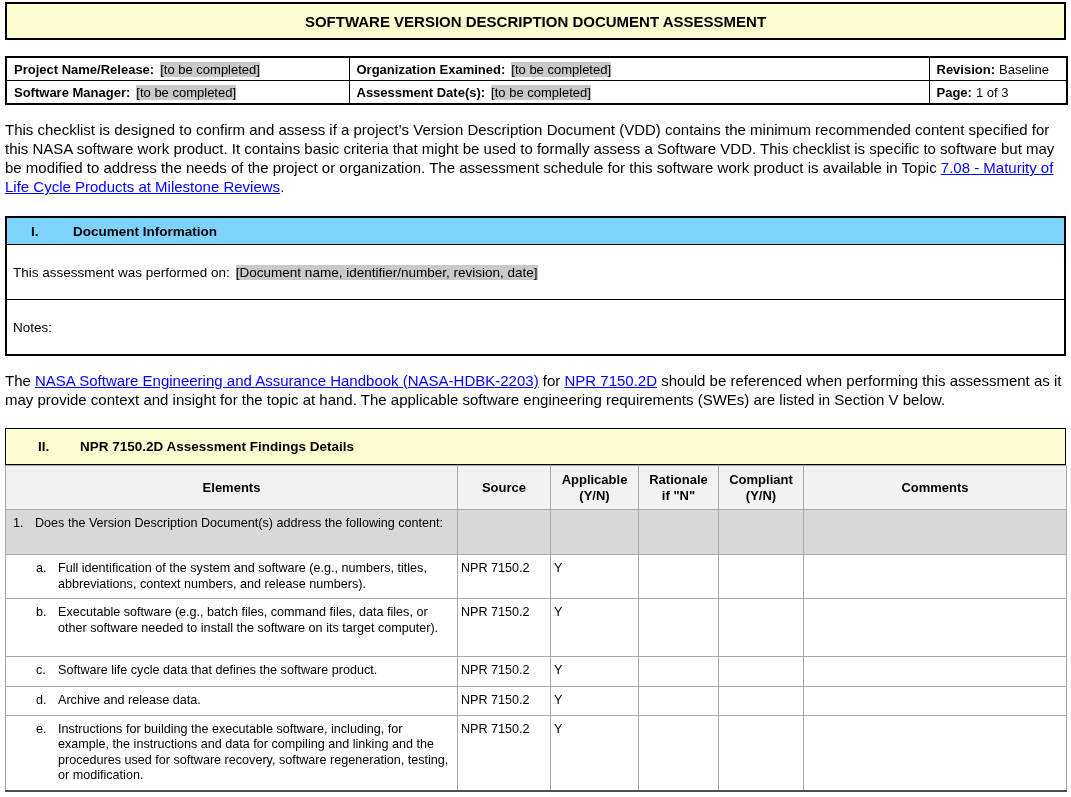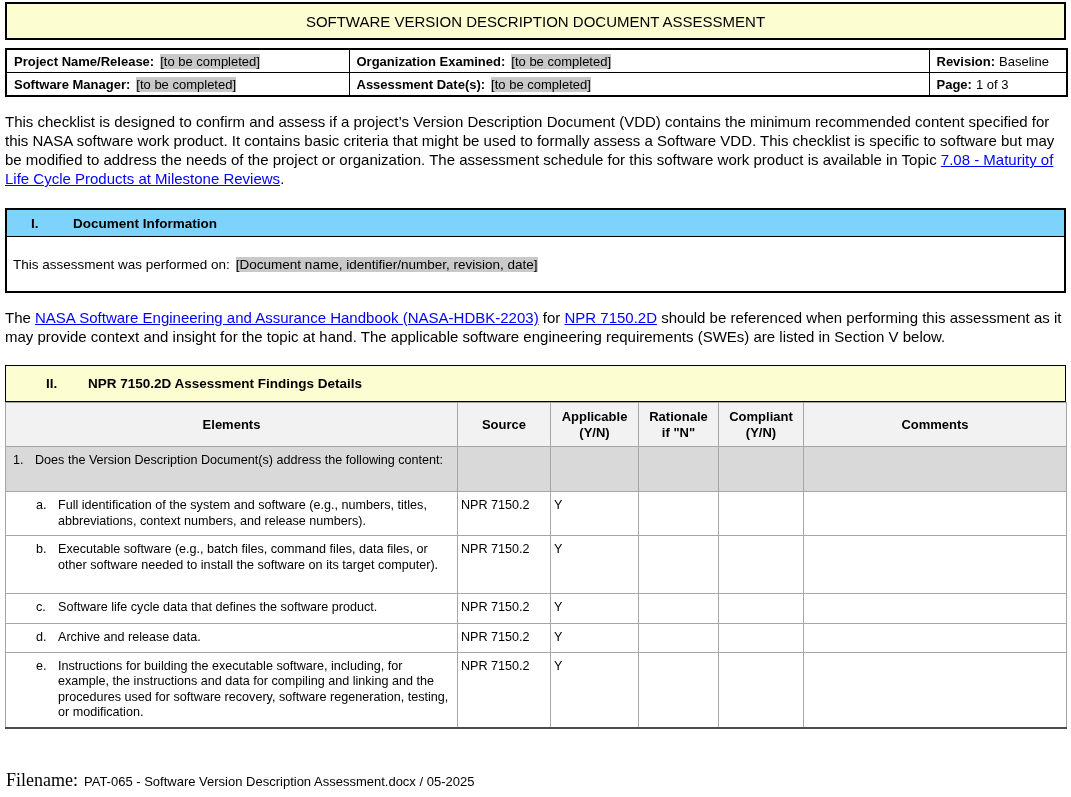--- a/index.html
+++ b/index.html
@@ -11,22 +11,22 @@
     color: #000;
   }
   .page { padding: 2px 5px 0 5px; width: 1061px; }
 
   
   .title-box {
     border: 2px solid #000;
     background: #fdfdd2;
     height: 34px;
     display: flex; align-items: center; justify-content: center;
-    font-weight: normal; font-size: 15px;
-    margin-bottom: 8px;
+    font-weight: bold; font-size: 15px;
+    margin-bottom: 16px;
     box-sizing: content-box;
   }
 
   
   table.info {
     border-collapse: collapse;
     width: 1061px; table-layout: fixed;
     border: 2px solid #000;
   }
   table.info td {
@@ -67,21 +67,21 @@
   table.sec1 td.srow { padding: 19px 6px; height: 16px; white-space: nowrap; overflow: hidden; }
 
   
   .sec2-bar {
     margin-top: 19px;
     border: 1px solid #000;
     background: #fdfdd2;
     height: 35px;
     display: flex; align-items: center;
     font-weight: bold; font-size: 13.5px;
-    padding-left: 40px;
+    padding-left: 32px;
     box-sizing: content-box;
   }
 
   
   table.findings {
     border-collapse: collapse;
     width: 1061px; table-layout: fixed;
     border-left: 1px solid #a6a6a6;
     border-right: 1px solid #a6a6a6;
     border-top: 1px solid #a6a6a6;
@@ -150,20 +150,23 @@
   <p class="para"><span>This checklist is designed to confirm and assess if a project’s Version Description Document (VDD) contains the minimum recommended content specified for this NASA software work product. It contains basic criteria that might be used to formally assess a Software VDD. This checklist is specific to software but may be modified to address the needs of the project or organization. The assessment schedule for this software work product is available in Topic </span><a class="doclink">7.08 - Maturity of Life Cycle Products at Milestone Reviews</a><span>.</span></p>
 
   <table class="sec1">
     <tbody>
         <tr>
       <td class="sec-head-cell"><span class="sec-num">I.</span><span>Document Information</span></td>
     </tr>
     <tr>
       <td class="srow"><span>This assessment was performed on:</span><span class="hl">[Document name, identifier/number, revision, date]</span></td>
     </tr>
+    <tr>
+      <td class="srow"><span>Notes:</span></td>
+    </tr>
   </tbody>
     </table>
 
   <p class="para"><span>The </span><a class="doclink">NASA Software Engineering and Assurance Handbook (NASA-HDBK-2203)</a><span> for </span><a class="doclink">NPR 7150.2D</a><span> should be referenced when performing this assessment as it may provide context and insight for the topic at hand. The applicable software engineering requirements (SWEs) are listed in Section V below.</span></p>
 
   <div class="sec2-bar">
     <span class="sec-num">II.</span>
     <span>NPR 7150.2D Assessment Findings Details</span>
   </div>
 

